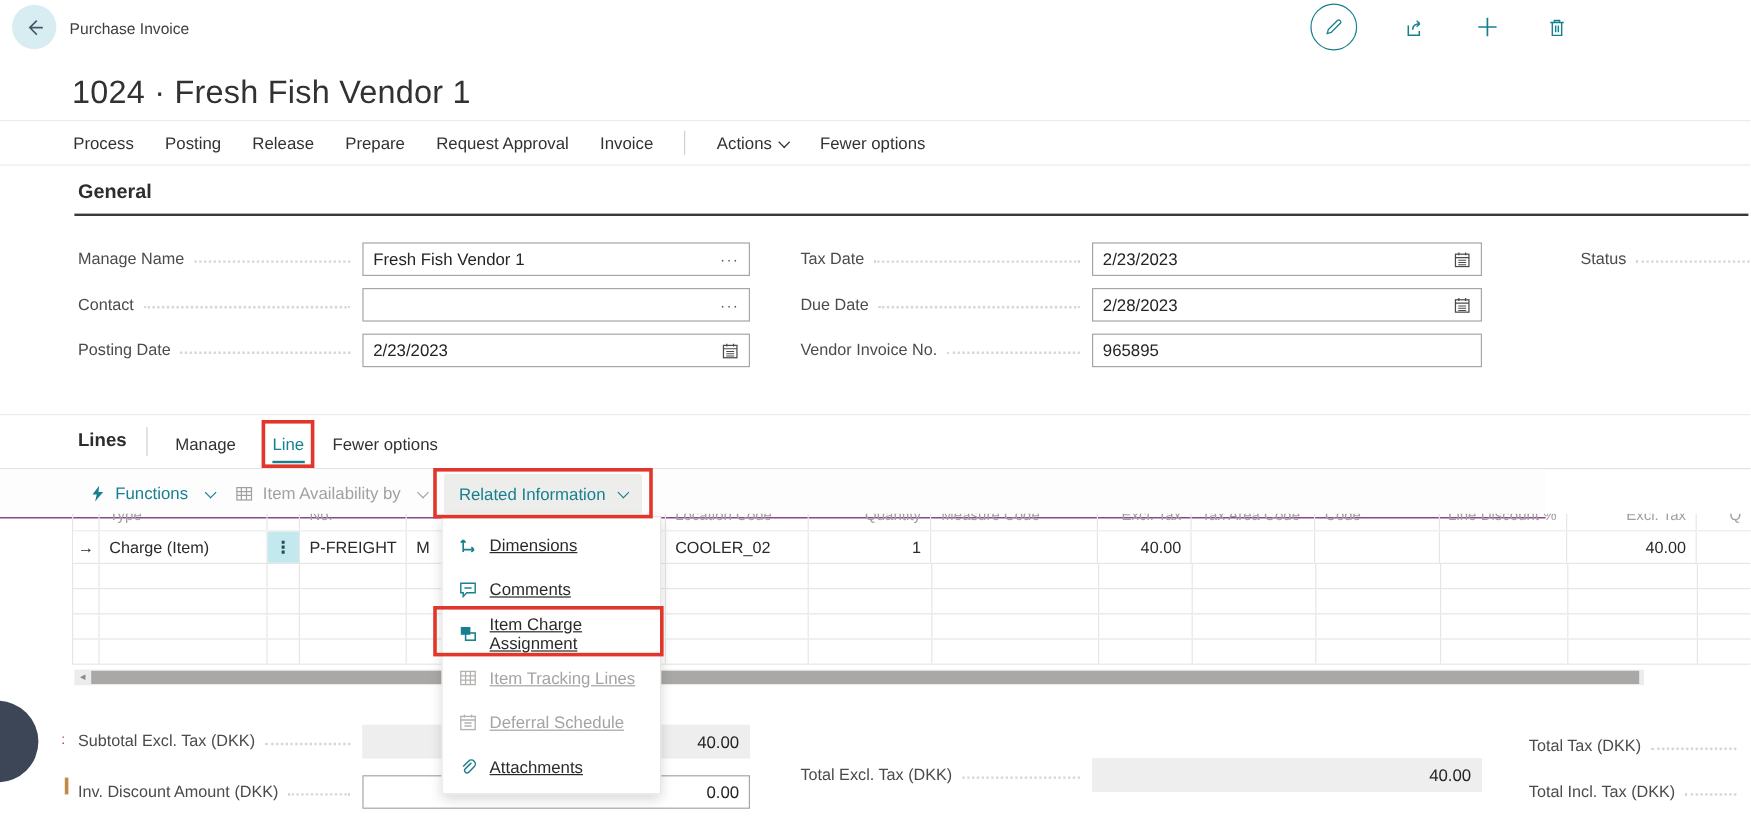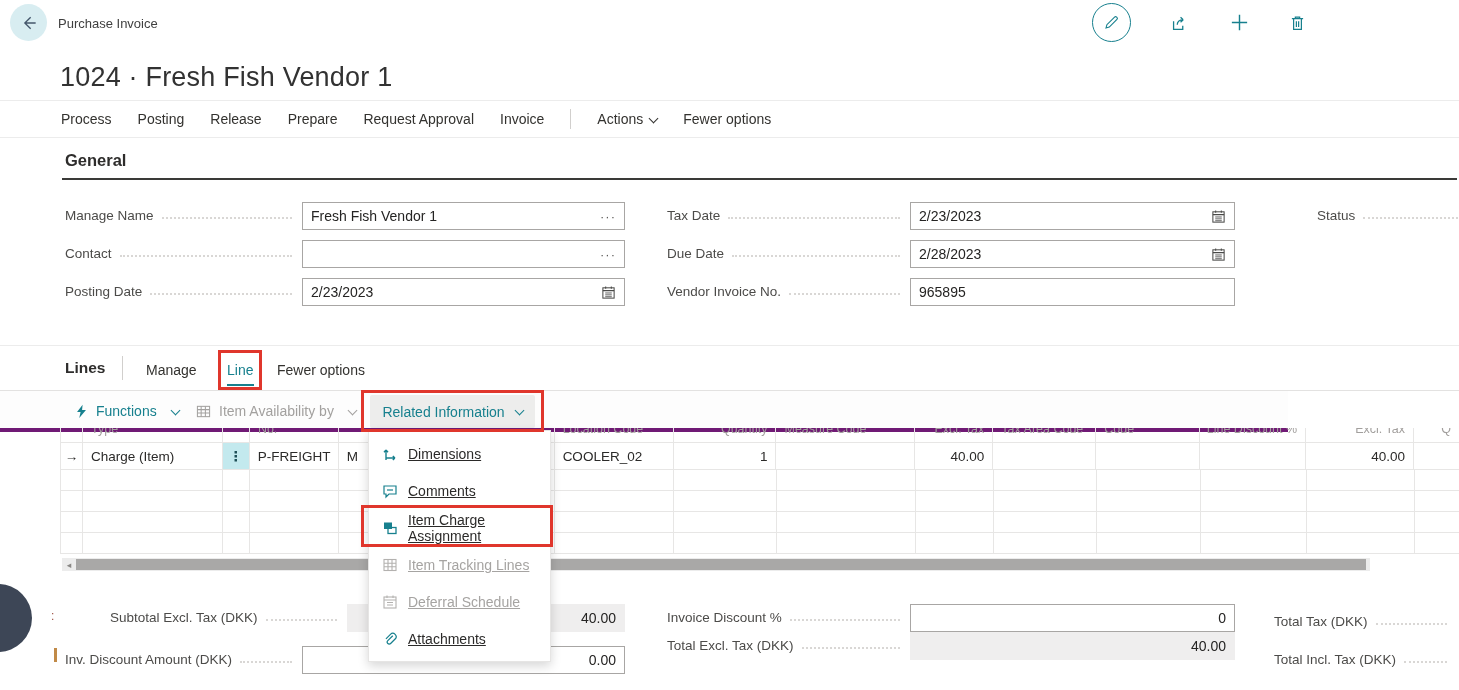--- a/index.html
+++ b/index.html
@@ -46,21 +46,21 @@
 
   
   .lines-topline { left:0; top:345px; width:1459px; height:1px; background:#ececec; }
   .lines-heading { left:65px; top:359px; font-size:15.5px; font-weight:bold; color:#2e2d2c; }
   .tab-divider { left:122px; top:356px; width:1px; height:24px; background:#d1cfcd; }
   .tab { top:362px; font-size:14px; color:#33322f; cursor:pointer; }
   .tab-line { color:#17808e; }
   .tab-underline { left:227px; top:384px; width:27px; height:2px; background:#17808e; }
   .tabs-bottomline { left:0; top:390px; width:1459px; height:1px; background:#e3e2e1; }
 
-  .toolbar { left:0; top:391px; width:1288px; height:41px; background:#fdfdfd; border-bottom:4px solid #701a75; }
+  .toolbar { left:0; top:391px; width:1288px; height:41px; background:#fdfdfd; border-bottom:1px solid #701a75; }
   .tb-item { position:absolute; top:0; height:40px; display:flex; align-items:center; gap:8px;
     font-size:14px; cursor:pointer; }
   .related-chip { position:absolute; left:370px; top:4px; height:33px; width:165px; background:#ededec;
     border-radius:2px; display:flex; align-items:center; justify-content:center; gap:4px;
     color:#17808e; font-size:14px; cursor:pointer; }
 
   
   .tbl { left:60px; top:428px; width:1399px; border-left:1px solid #e7e6e5; }
   .hrow { display:flex; height:15px; overflow:hidden; border-bottom:1px solid #e7e6e5; }
   .hrow .tc { align-items:flex-start; }
@@ -358,46 +358,37 @@
     <div class="erow"></div>
     <div class="erow"></div>
   </div>
 
   <div class="abs hscroll">
     <div class="scroll-arrow">◂</div>
     <div class="thumb"></div>
   </div>
 
   <div class="frow" style="left:65px; top:604px; width:560px;">
-    <div class="flabel" style="width:237px;margin-left:45px;">
+    <div class="flabel" style="width:237px;">
       <span class="txt">Subtotal Excl. Tax (DKK)</span>
         <span class="leader"></span>
     </div>
     <div class="finput readonly">
       <span>40.00</span>
     </div>
   </div>
   <div class="frow" style="left:65px; top:646px; width:560px;">
     <div class="flabel" style="width:237px;">
       <span class="txt">Inv. Discount Amount (DKK)</span>
         <span class="leader"></span>
     </div>
     <div class="finput num">
       <span>0.00</span>
     </div>
   </div>
-  <div class="frow" style="left:667px; top:604px; width:568px;">
-    <div class="flabel" style="width:243px;">
-      <span class="txt">Invoice Discount %</span>
-        <span class="leader"></span>
-    </div>
-    <div class="finput num">
-      <span>0</span>
-    </div>
-  </div>
   <div class="frow" style="left:667px; top:632px; width:568px;">
     <div class="flabel" style="width:243px;">
       <span class="txt">Total Excl. Tax (DKK)</span>
         <span class="leader"></span>
     </div>
     <div class="finput readonly">
       <span>40.00</span>
     </div>
   </div>
   <div class="frow" style="left:1274px; top:608px; width:183px;">

